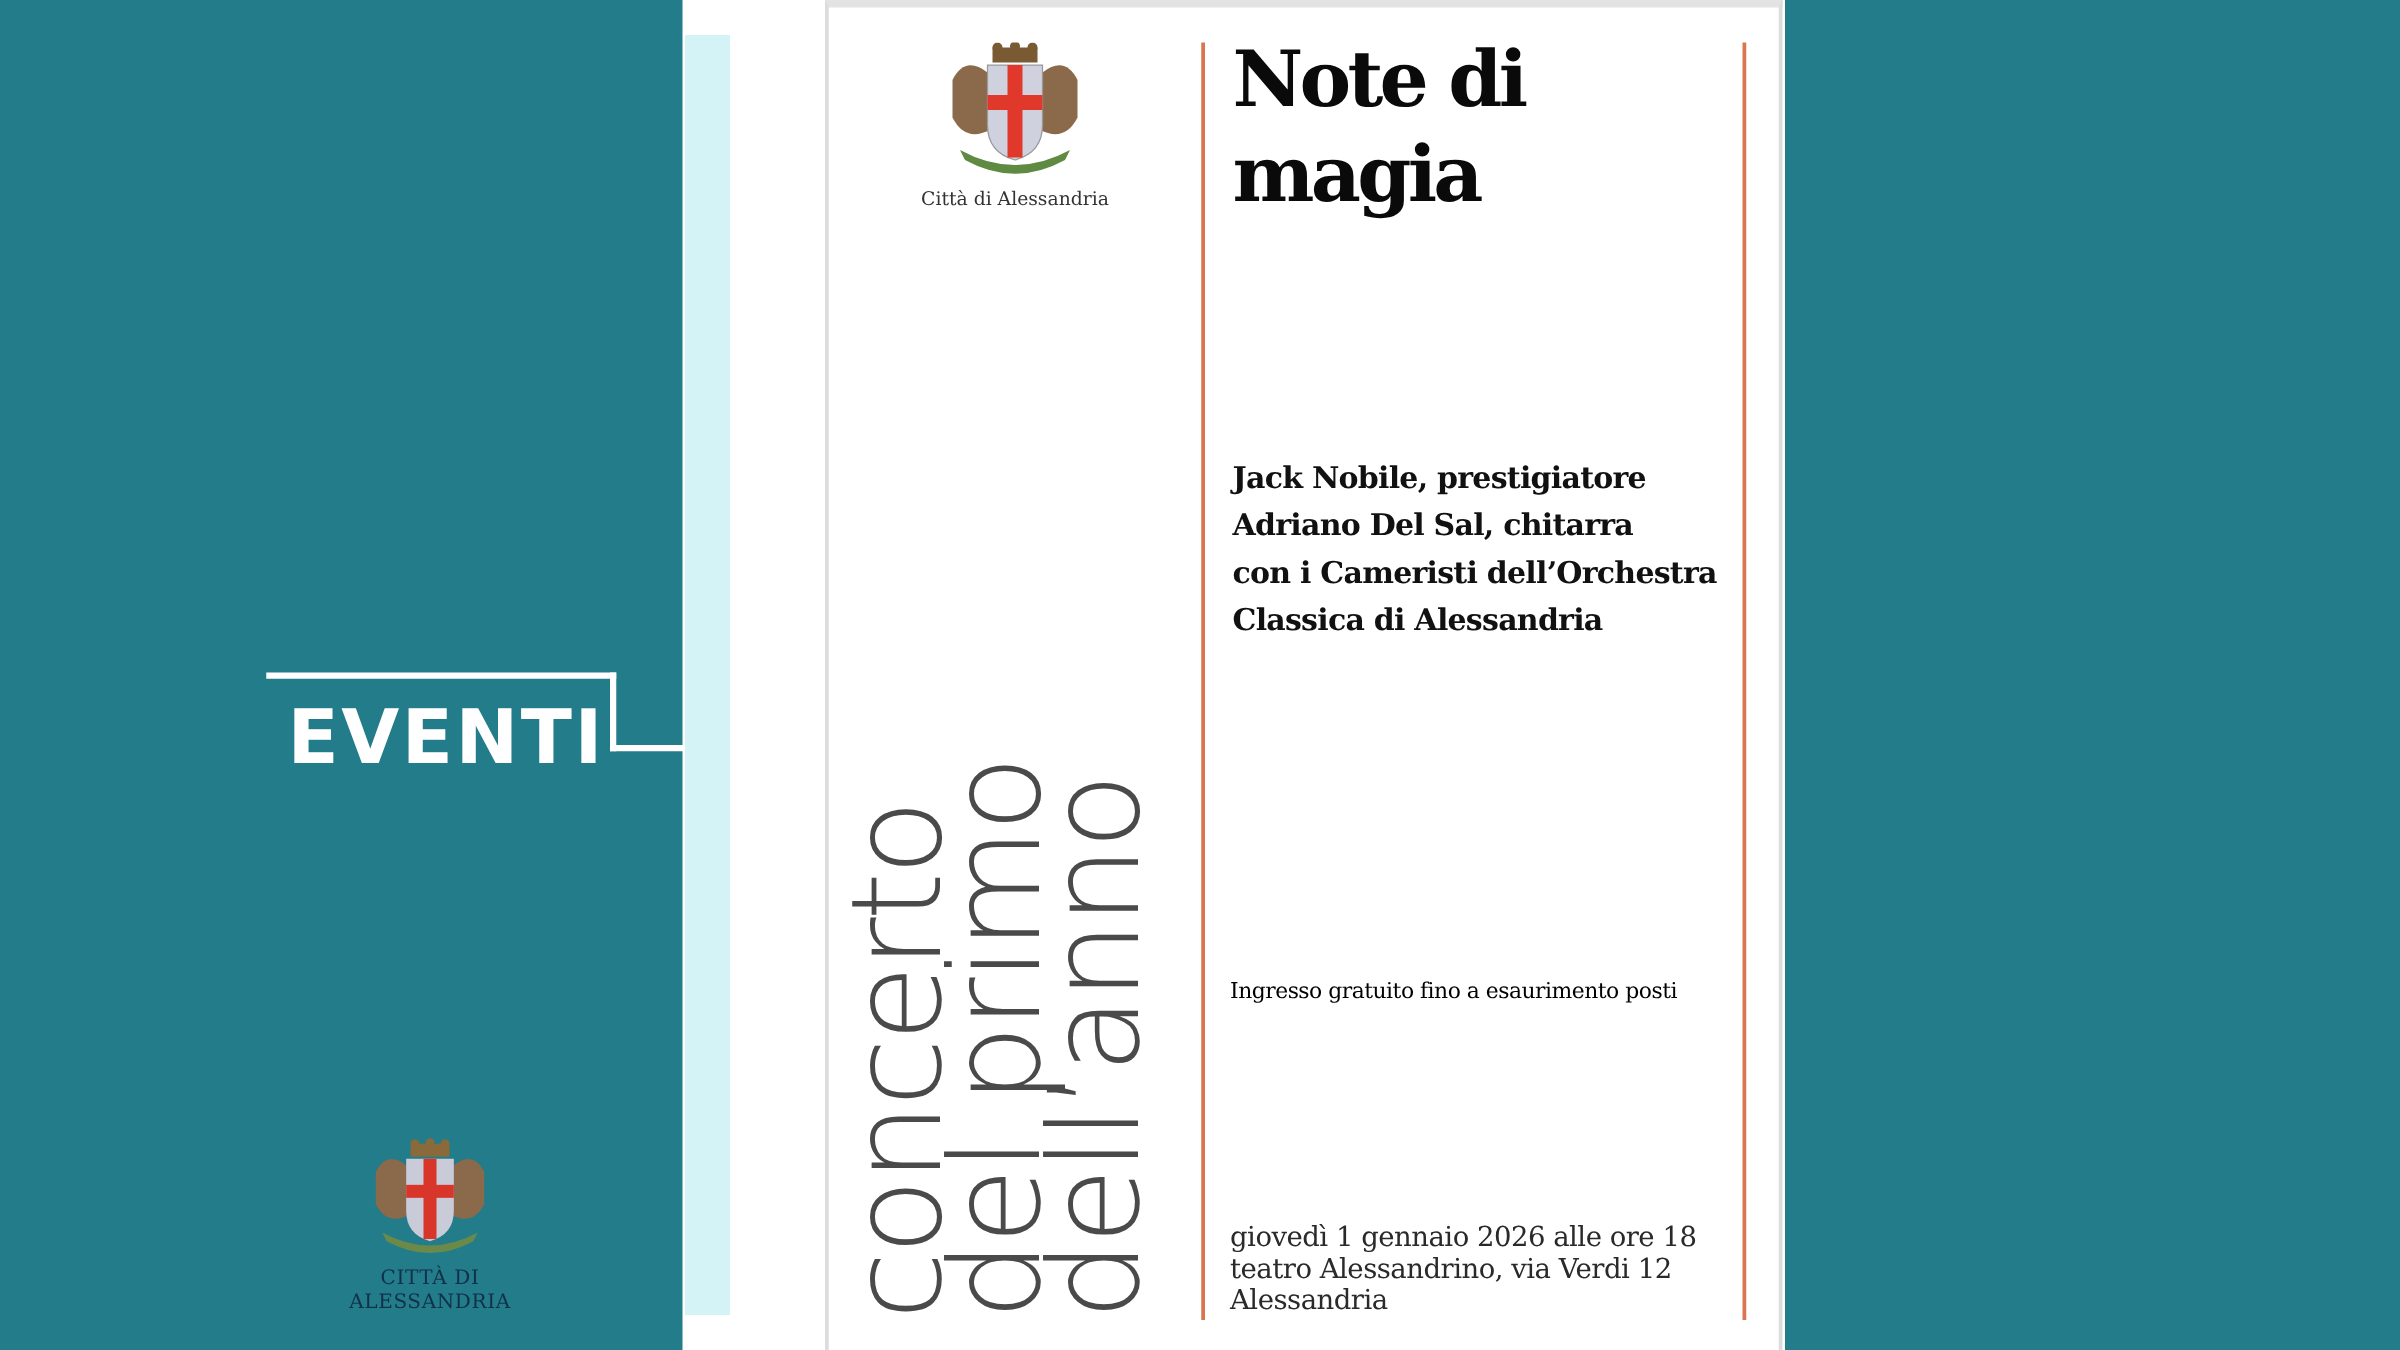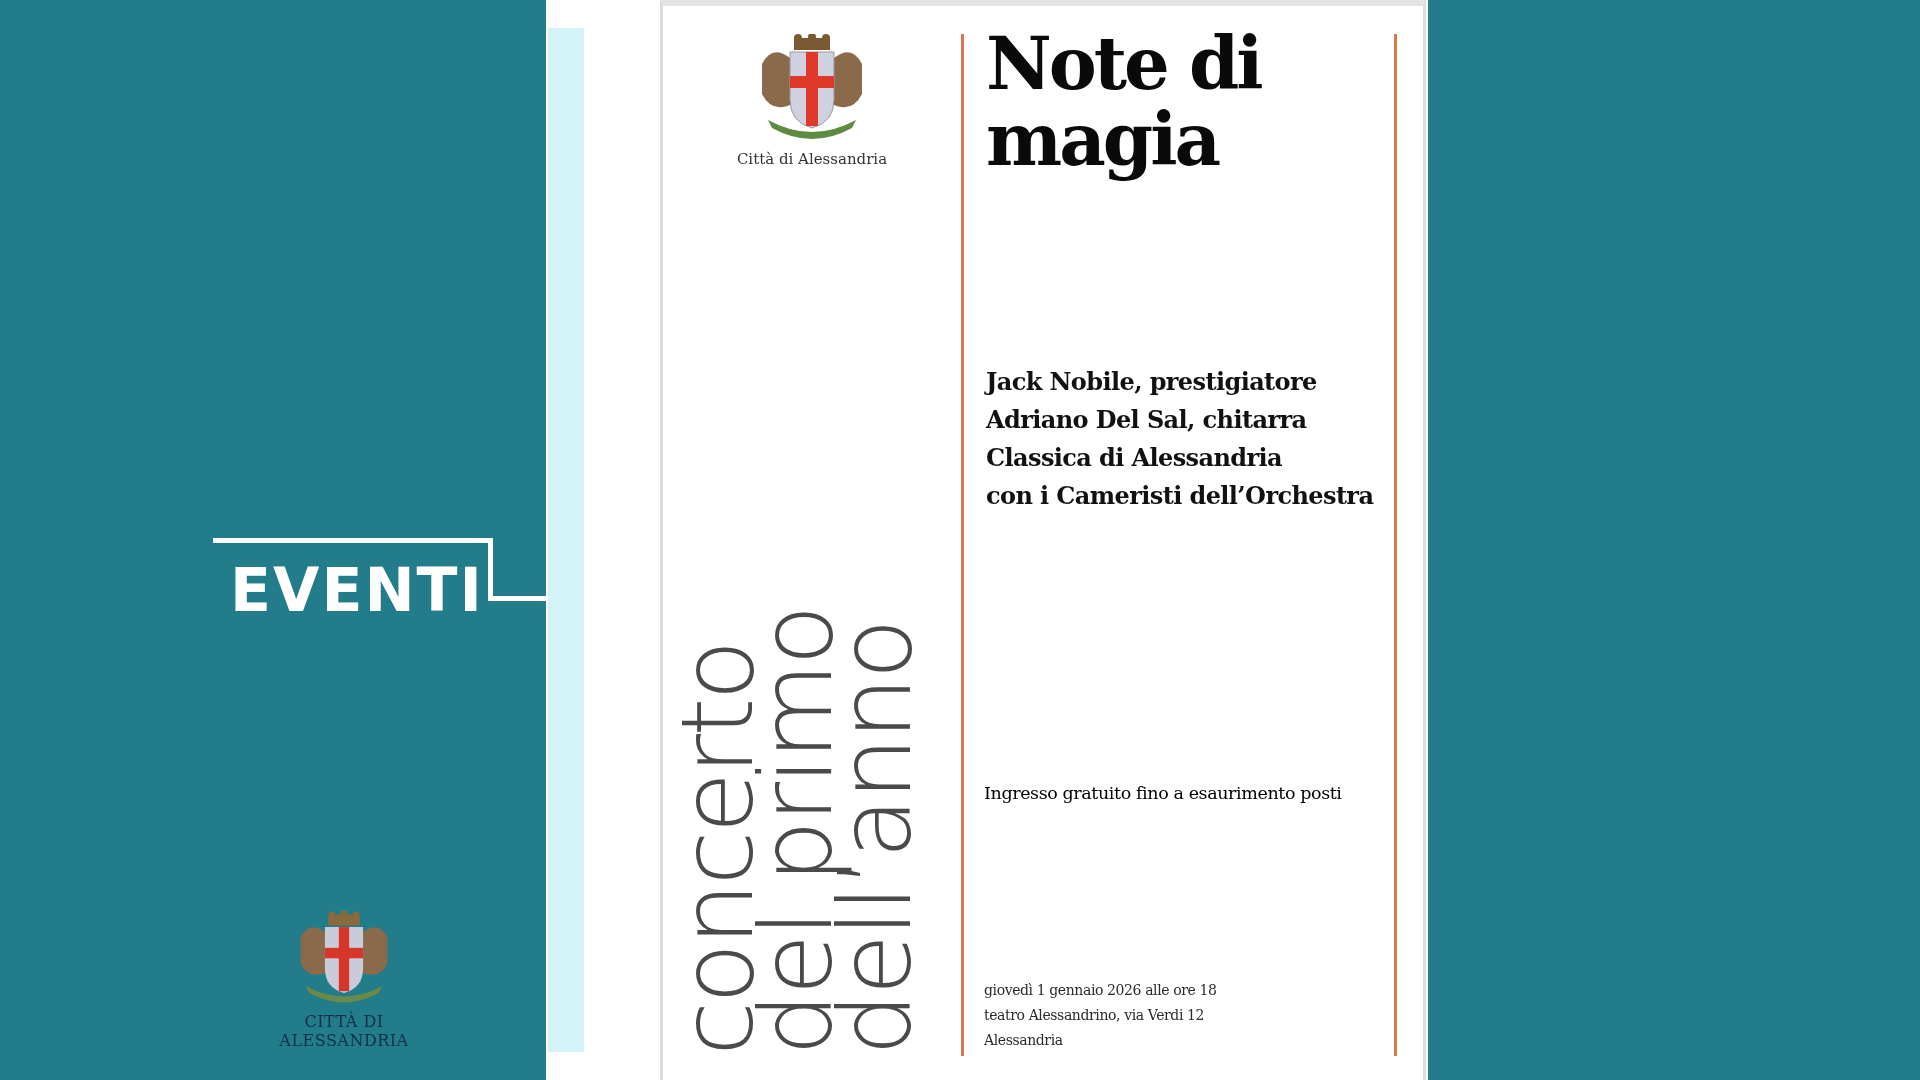--- a/index.html
+++ b/index.html
@@ -17,27 +17,27 @@
   #eventi-bottom { left:488px; top:596px; width:60px; height:5px; background:#ffffff; }
   #eventi-label { left:230px; top:555px; font-family:"DejaVu Sans", sans-serif; font-weight:bold; font-size:60px; color:#ffffff; letter-spacing:2px; line-height:70px; }
 
   .crest { position:absolute; }
   #crest-left { left:292px; top:910px; width:104px; height:100px; }
   #crest-left-label { left:238px; top:1012px; width:212px; text-align:center; font-family:"DejaVu Serif", serif; font-size:16px; color:#12304a; letter-spacing:0.5px; }
 
   #crest-top { left:752px; top:34px; width:120px; height:112px; }
   #crest-top-label { left:722px; top:150px; width:180px; text-align:center; font-family:"DejaVu Serif", serif; font-size:15px; color:#333; }
 
-  #title { left:986px; top:26px; font-family:"DejaVu Serif", serif; font-weight:bold; font-size:72px; line-height:76px; color:#0a0a0a; letter-spacing:-3px; }
+  #title { left:986px; top:26px; font-family:"DejaVu Serif", serif; font-weight:bold; font-size:62px; line-height:76px; color:#0a0a0a; letter-spacing:-3px; }
 
   #performers { left:986px; top:363px; font-family:"DejaVu Serif", serif; font-weight:bold; font-size:24px; line-height:38px; color:#111; letter-spacing:-0.6px; }
   #description { left:984px; top:532px; width:400px; font-family:"DejaVu Serif", serif; font-size:17.5px; line-height:25px; color:#2a2a2a; letter-spacing:-0.4px; }
   #description p { margin:0 0 6px 0; }
   #entry { left:984px; top:781px; font-family:"DejaVu Serif", serif; font-size:17.5px; line-height:25px; color:#000000; letter-spacing:-0.4px; }
-  #event-info { left:984px; top:978px; font-family:"DejaVu Serif", serif; font-size:14px; line-height:25px; color:#2a2a2a; letter-spacing:-0.4px; }
+  #event-info { left:984px; top:978px; font-family:"DejaVu Serif", serif; font-size:22px; line-height:25px; color:#2a2a2a; letter-spacing:-0.4px; }
 
   #vertical-title { left:678px; top:1056px; transform-origin:0 0; transform:rotate(-90deg); font-family:"DejaVu Sans", sans-serif; font-weight:200; font-size:100px; line-height:79px; color:#4a4a4a; letter-spacing:-3px; white-space:nowrap; }
   #vertical-title div { height:79px; }
 </style>
 </head>
 <body>
 
 <div class="abs" id="eventi-top"></div>
 <div class="abs" id="eventi-vert"></div>
 <div class="abs" id="eventi-bottom"></div>
@@ -88,22 +88,22 @@
 
 <div class="abs" id="vertical-title">
   <div>concerto</div>
   <div>del primo</div>
   <div>dell’anno</div>
 </div>
 
 <div class="abs" id="performers">
   <div>Jack Nobile, prestigiatore</div>
   <div>Adriano Del Sal, chitarra</div>
+  <div>con i Cameristi dell’Orchestra</div>
   <div>Classica di Alessandria</div>
-  <div>con i Cameristi dell’Orchestra</div>
 </div>
 
 <div class="abs" id="description">
 </div>
 
 <div class="abs" id="entry">Ingresso gratuito fino a esaurimento posti</div>
 
 <div class="abs" id="event-info">
   <div>giovedì 1 gennaio 2026 alle ore 18</div>
   <div>teatro Alessandrino, via Verdi 12</div>

